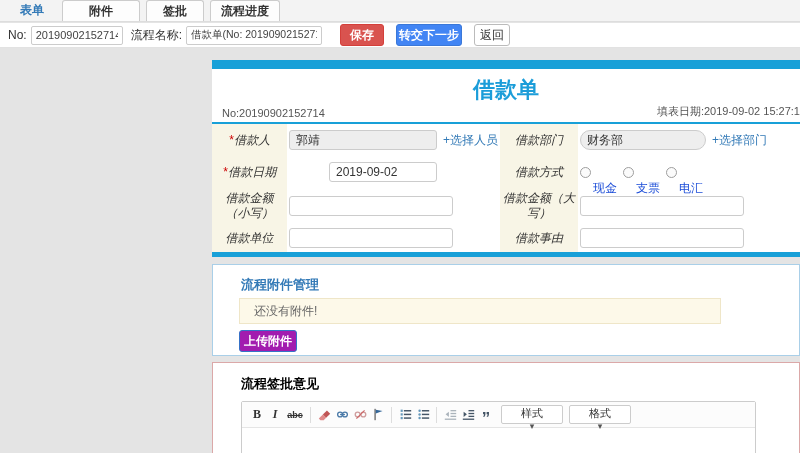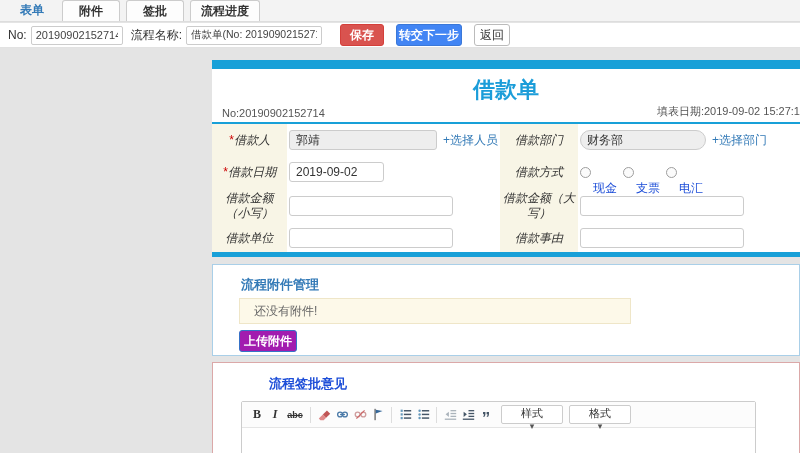--- a/index.html
+++ b/index.html
@@ -5,21 +5,21 @@
   * { margin:0; padding:0; box-sizing:border-box; }
   body { font-family:"Liberation Sans","DejaVu Sans",sans-serif; background:#cfcfcf; }
   .screen { position:relative; width:800px; height:453px; overflow:hidden; background:#e4e4e4; }
 
   
   .tabbar { position:absolute; left:0; top:0; width:800px; height:22px; background:#f3f3f3;
             border-bottom:1px solid #ddd; display:flex; align-items:flex-end; font-size:12px; }
   .tab { height:21px; line-height:20px; text-align:center; cursor:pointer; color:#333; font-weight:bold; }
   .tab.active { margin-left:10px; width:44px; color:#337ab7; background:transparent; border:none; }
   .tab.boxed { background:#fdfdfd; border:1px solid #ccc; border-bottom:none; border-radius:3px 3px 0 0; }
-  .tab.t2 { margin-left:8px; width:58px; }
+  .tab.t2 { margin-left:8px; width:78px; }
   .tab.t3 { margin-left:6px; width:58px; }
   .tab.t4 { margin-left:6px; width:70px; }
 
   
   .actionbar { position:absolute; left:0; top:23px; width:800px; height:25px; background:#fff;
                border-bottom:1px solid #e2e2e2; display:flex; align-items:center; font-size:12px; color:#333; }
   .actionbar label { margin-left:8px; }
   .ab-input { margin-left:4px; height:19px; border:1px solid #ccc; border-radius:2px; padding:0 4px;
               font-size:11px; color:#444; font-family:"Liberation Sans","DejaVu Sans",sans-serif; }
   .ab-no { width:92px; }
@@ -40,41 +40,41 @@
   .head-date { position:absolute; right:0; bottom:0; }
   .head-sep { height:2px; background:#18a0d8; }
   .form-table { display:grid; grid-template-columns:75px 213px 78px 222px; grid-template-rows:32px 32px 36px 28px; }
   .cell-l { background:#f8f5e6; display:flex; align-items:center; justify-content:center;
             font-size:12px; color:#333; text-align:center; line-height:15px; padding:0 3px;font-style:italic; }
   .cell-v { display:flex; align-items:center; padding-left:2px; }
   .req { color:#c00; margin-right:1px; }
   .f-input { height:20px; border:1px solid #ccc; border-radius:3px; padding:0 6px; font-size:12px; color:#333;
              font-family:"Liberation Sans","DejaVu Sans",sans-serif; }
   .ro { background:#eee; }
-  .w-borrower { width:148px; } .w-dept { width:126px;border-radius:10px; } .w-date { width:95px; } .w-wide { width:164px; }
+  .w-borrower { width:148px; } .w-dept { width:126px;border-radius:10px; } .w-date { width:108px;margin-left:40px; } .w-wide { width:164px; }
   .pick-link { margin-left:6px; font-size:12px; color:#337ab7; text-decoration:none; cursor:pointer; }
   .radio-item { display:inline-flex; align-items:center; margin-right:6px; cursor:pointer; }
   .radio-dot { width:11px; height:11px; border:1px solid #9e9e9e; border-radius:50%; background:#fbfbfb;
                display:inline-block; margin-right:2px; }
   .radio-lbl { font-size:12px; color:#1d4ed8;margin-top:32px; }
   .form-botbar { height:5px; background:#18a0d8; }
 
   
   .attach-panel { position:absolute; left:212px; top:264px; width:588px; height:92px; background:#fff;
                   border:1px solid #a9cfe8; }
   .sec-head-blue { position:absolute; left:28px; top:11px; font-size:13px; font-weight:bold; color:#337ab7; }
-  .alert { position:absolute; left:26px; top:33px; width:392px; height:26px; background:#fdf9e9;
+  .alert { position:absolute; left:26px; top:33px; width:482px; height:26px; background:#fdf9e9;
            border:1px solid #efe6c8; font-size:12px; color:#666; line-height:24px; padding-left:14px; }
   .btn-upload { position:absolute; left:26px; top:65px; width:58px; height:22px; background:#a21caf;
                 border:1px solid #3672c7; border-radius:3px; color:#fff; font-size:12px; font-weight:bold; cursor:pointer; }
 
   
   .approve-panel { position:absolute; left:212px; top:362px; width:588px; height:200px; background:#fff;
                    border:1px solid #dba8a8; }
-  .sec-head-red { position:absolute; left:28px; top:12px; font-size:13px; font-weight:bold; color:#1d4ed8;margin-left:28px; }
+  .sec-head-red { position:absolute; left:28px; top:12px; font-size:13px; font-weight:bold; color:#000000; }
   .editor { position:absolute; left:28px; top:38px; width:515px; height:150px; border:1px solid #ccc; border-radius:2px; }
   .ed-toolbar { height:26px; background:#fcfcfc; border-bottom:1px solid #e5e5e5; display:flex;
                 align-items:center; padding:0 6px; }
   .tbtn { display:inline-flex; align-items:center; justify-content:center; width:18px; height:20px;
           cursor:pointer; font-size:12px; color:#333; }
   .tb-b { font-family:"Liberation Serif","DejaVu Serif",serif; font-weight:bold; }
   .tb-i { font-family:"Liberation Serif","DejaVu Serif",serif; font-style:italic; font-weight:bold; }
   .tb-abc { font-size:9px; text-decoration:line-through; font-weight:bold; width:22px; }
   .tb-quote { font-size:17px; font-weight:bold; color:#456; line-height:10px; padding-top:8px; }
   .ed-sep { width:1px; height:16px; background:#ddd; margin:0 4px; }

